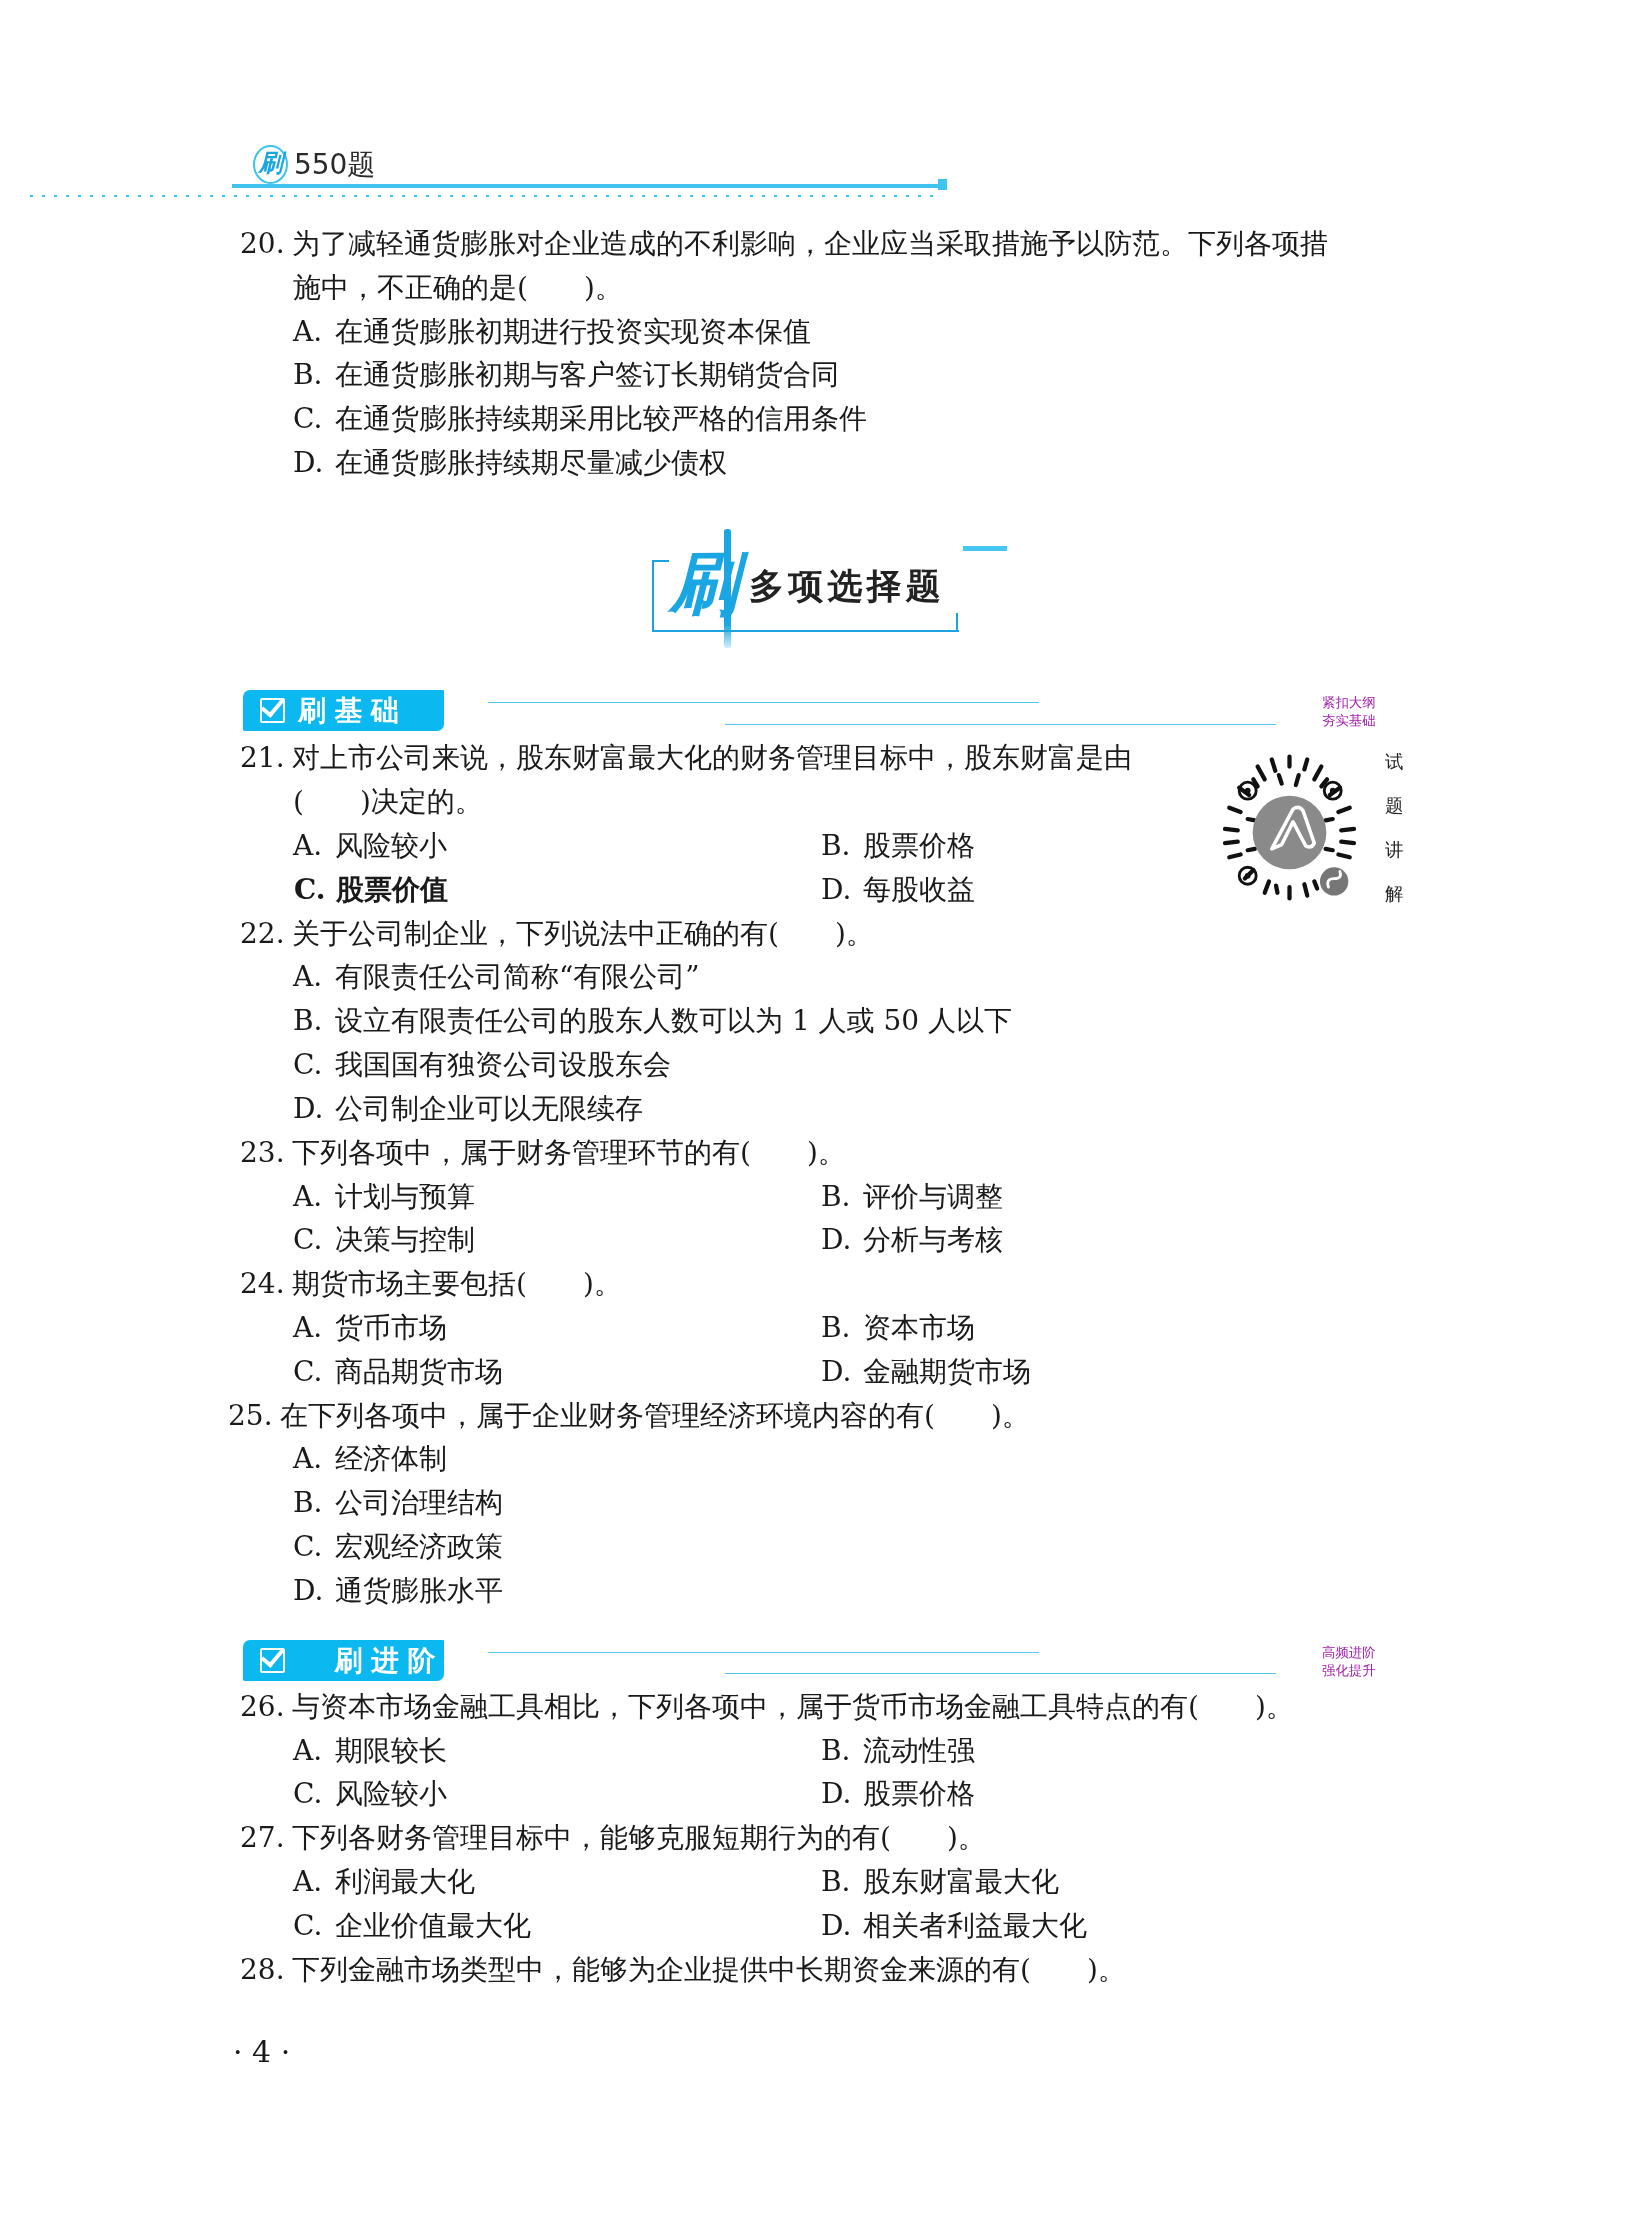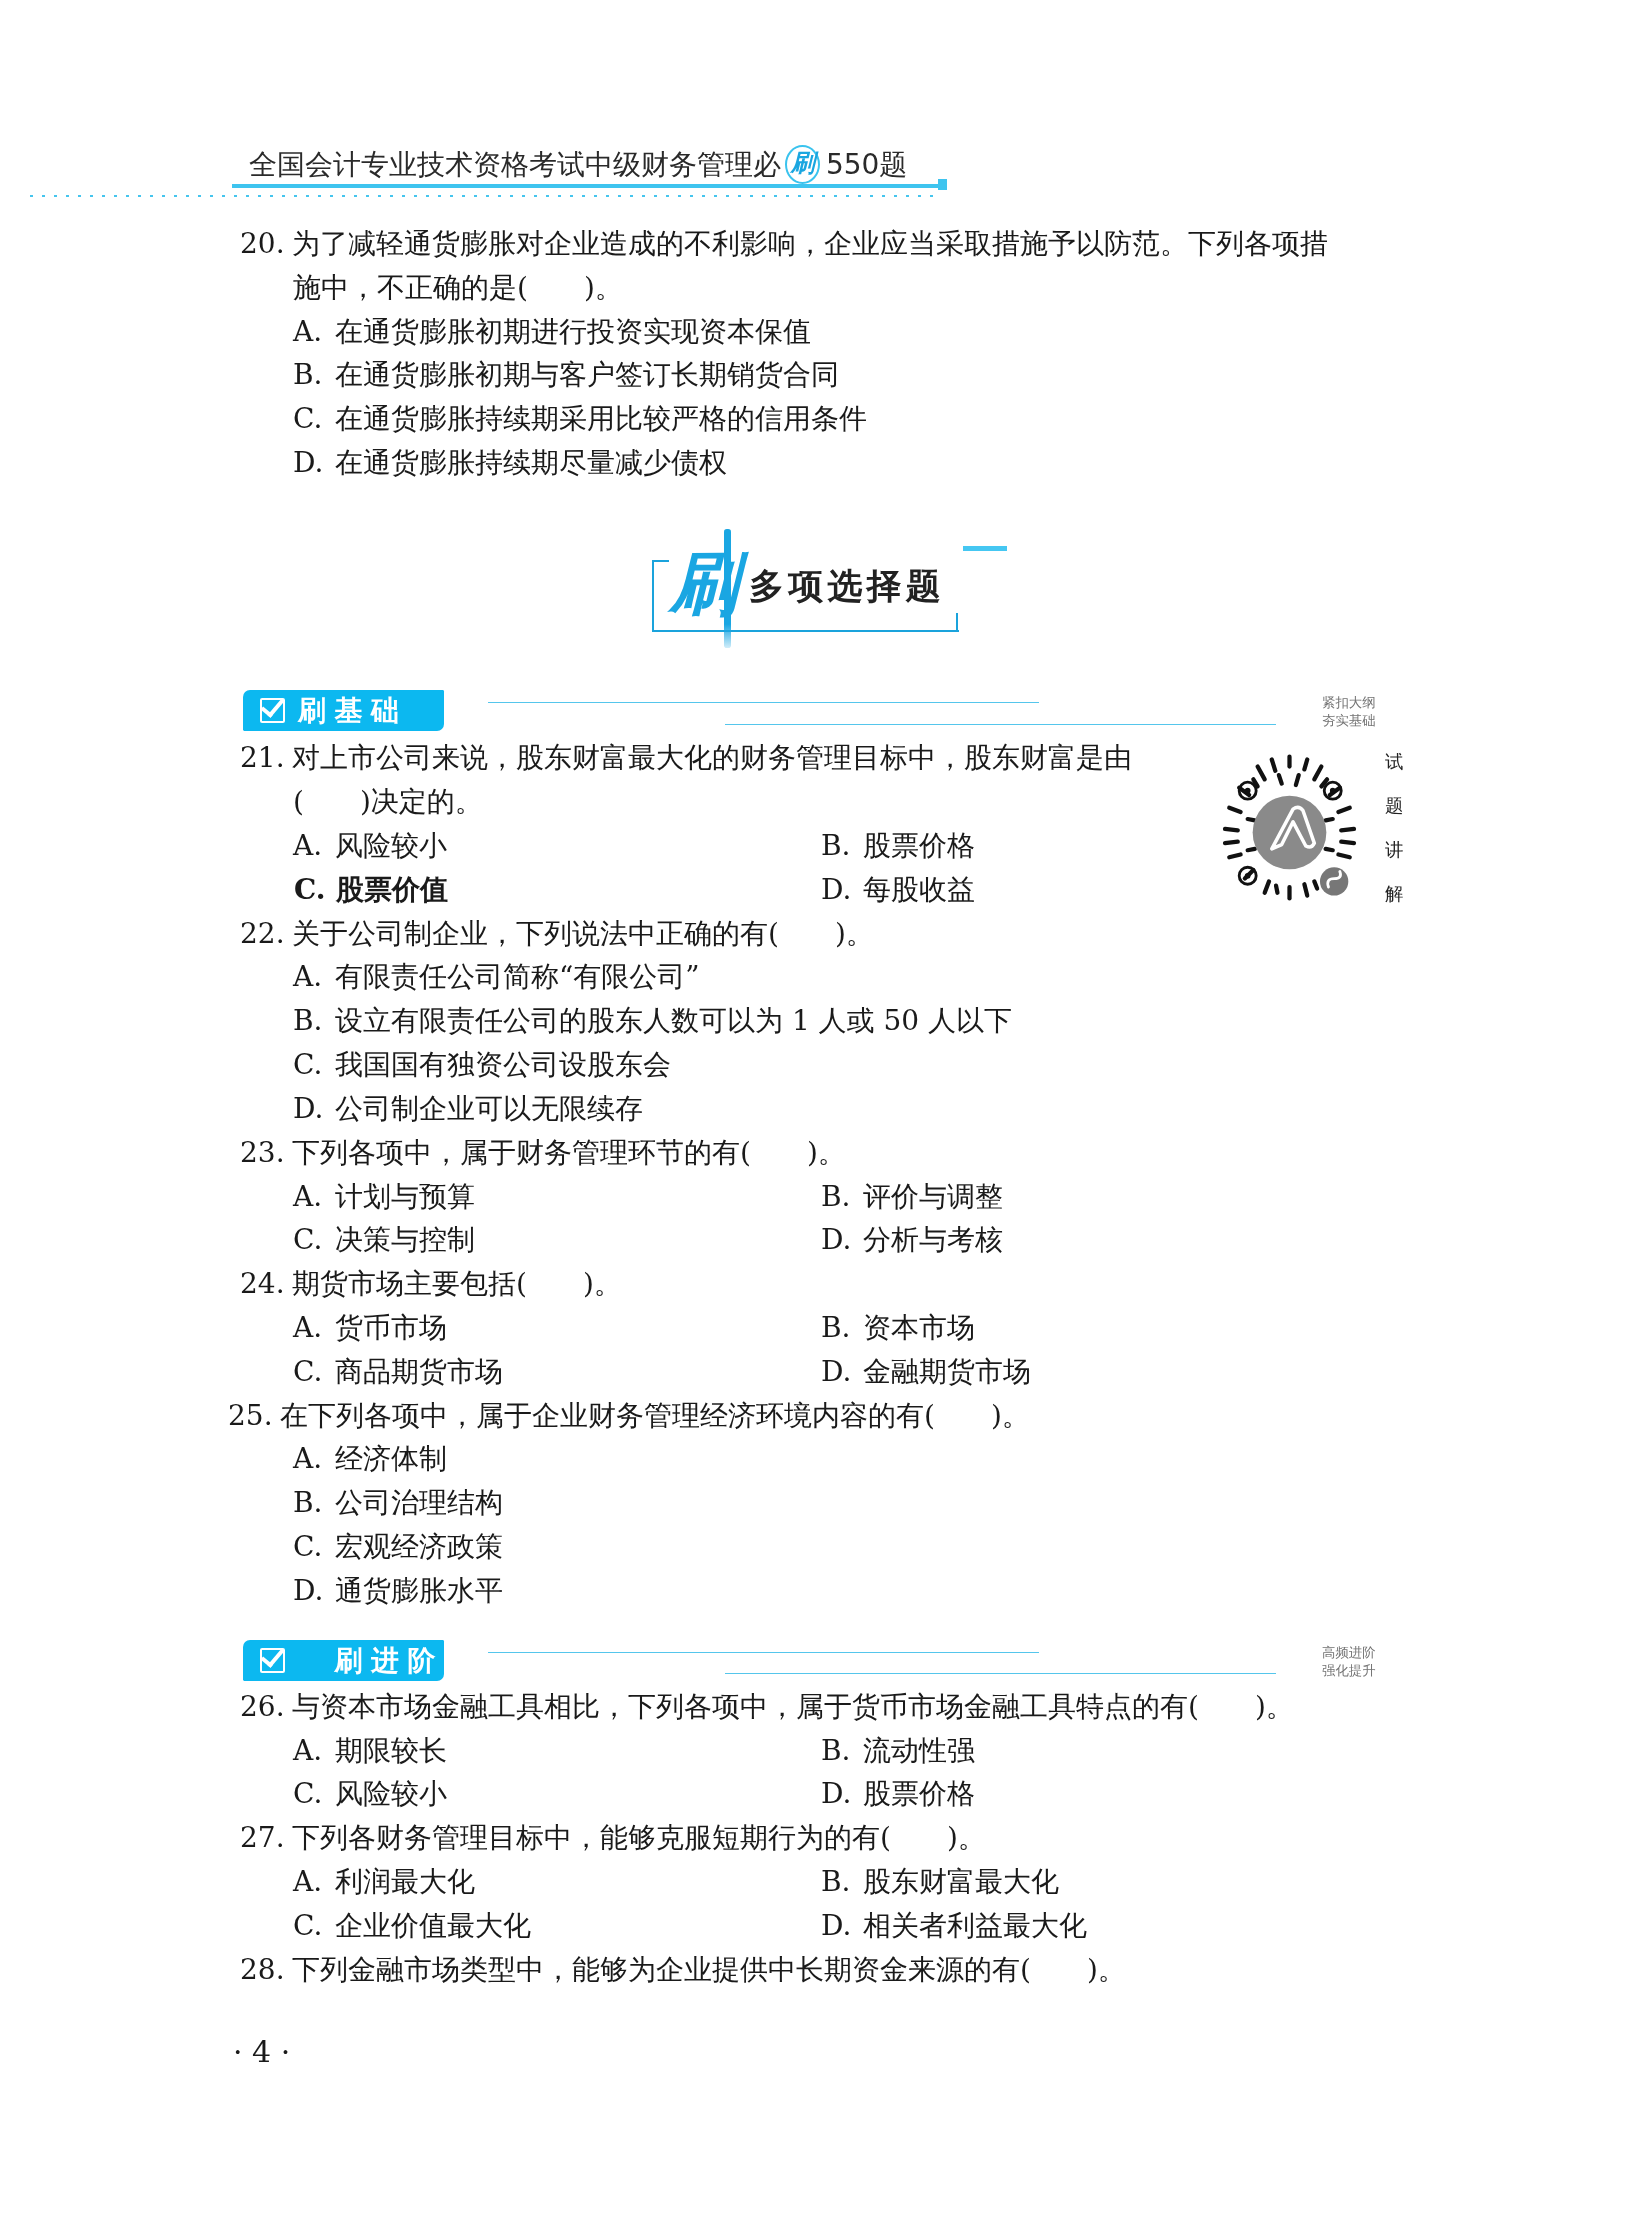--- a/index.html
+++ b/index.html
@@ -80,38 +80,37 @@
     width: 25.4px; height: 25.4px; border: 2.8px solid #fff; border-radius: 2.1px; box-sizing: border-box;
     margin-left: 17px; margin-right: 12.7px; position: relative;
   }
   .tag .check::after {
     content: ""; position: absolute; left: 4.2px; top: -5.7px; width: 8.5px; height: 18.4px;
     border-right: 4.2px solid #fff; border-bottom: 4.2px solid #fff; transform: rotate(40deg);
   }
   .tag .label { font-size: 28px; font-weight: bold; letter-spacing: 8.5px; }
   .tag-line { position: absolute; height: 1.4px; background: #55c6ec; }
   .tag-note {
-    position: absolute; font-size: 13.4px; line-height: 18.4px; color: #737373;
+    position: absolute; font-size: 13.4px; line-height: 18.4px; color: #a21caf;
     font-family: "DejaVu Sans", "Liberation Sans", sans-serif; white-space: nowrap;
   }
   
   .qr { position: absolute; left: 1208px; top: 751px; width: 163px; height: 163px; }
   .qr-side {
     position: absolute; left: 1385px; top: 751px; width: 28px;
     font-family: "DejaVu Sans", "Liberation Sans", sans-serif; font-size: 18.4px; color: #222;
   }
   .qr-side span { display: block; height: 44px; line-height: 21px; }
   
   .page-num { position: absolute; left: 233px; top: 2034px; font-size: 30px; }
 </style>
 </head>
 <body>
 
 <div class="hdr-title">
-  <span>全国会计专业技术资格考试中级财务管理必</span>
   <span class="hdr-badge">刷</span>
   <span>550题</span>
 </div>
 <div class="hdr-rule"></div>
 <div class="hdr-rule-cap"></div>
 <div class="hdr-dots"></div>
 
 <div class="q" style="left:240px; top:222px;">
   <span class="num">20.</span><span>为了减轻通货膨胀对企业造成的不利影响，企业应当采取措施予以防范。下列各项措</span>
 </div>

